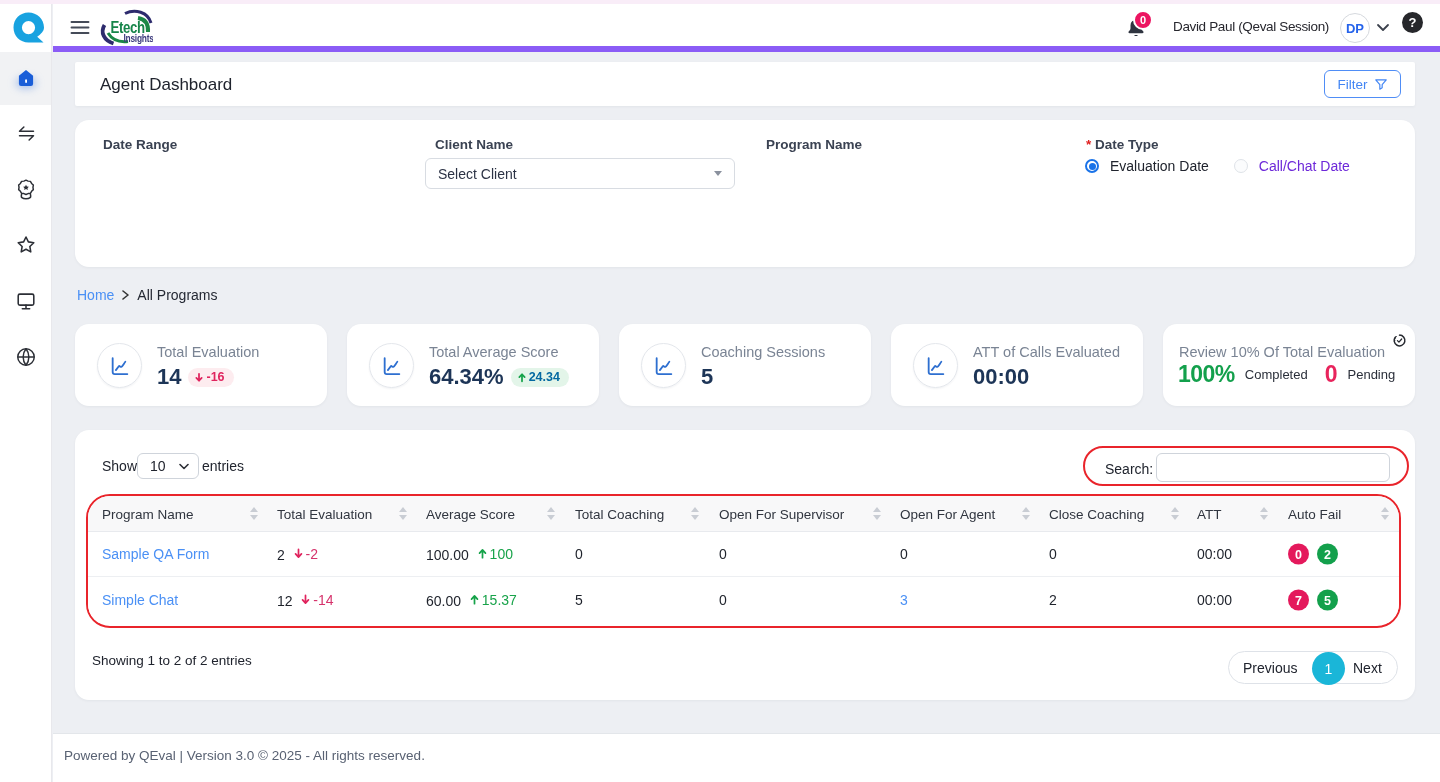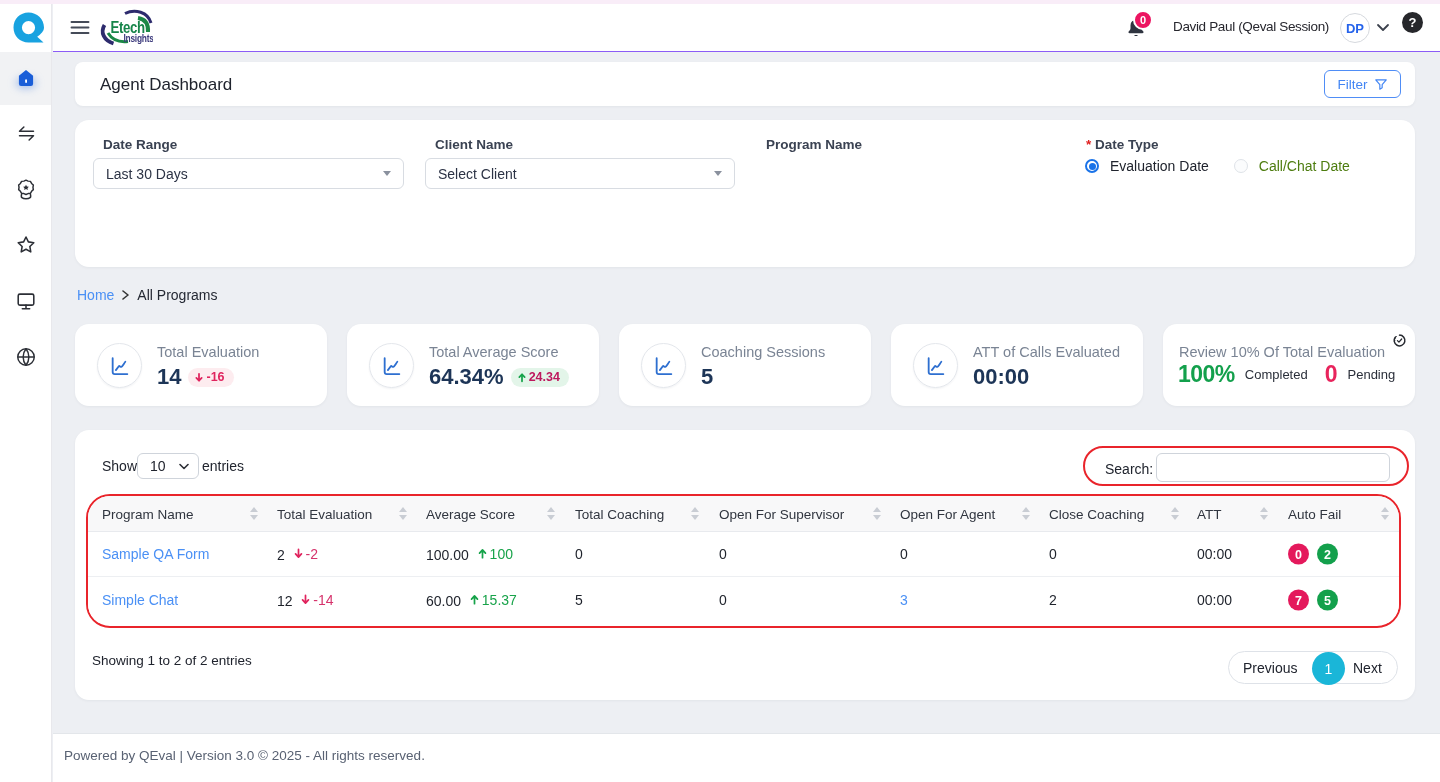--- a/index.html
+++ b/index.html
@@ -1,32 +1,32 @@
 <!DOCTYPE html>
 <html><head>
 <meta charset="utf-8">
 <style>
 * { margin:0; padding:0; box-sizing:border-box; }
 html,body { width:1440px; height:782px; font-family:"Liberation Sans", sans-serif; background:#edeff3; overflow:hidden; }
 .abs { position:absolute; }
 .pink { position:absolute; left:0; top:0; width:1440px; height:4px; background:#f9edf8; }
 .sidebar { position:absolute; left:0; top:4px; width:52px; height:778px; background:#fff; border-right:1px solid #e8e8ec; }
-.topbar { position:absolute; left:53px; top:4px; width:1387px; height:48px; background:#fff; border-bottom:1px solid #8b5cf6; }
+.topbar { position:absolute; left:53px; top:4px; width:1387px; height:48px; background:#fff; border-bottom:6px solid #8b5cf6; }
 .footer { position:absolute; left:53px; top:733px; width:1387px; height:49px; background:#fff; border-top:1px solid #e3e6ea; color:#596273; font-size:13.5px; }
 .card { position:absolute; background:#fff; border-radius:14px; box-shadow:0 1px 3px rgba(25,35,60,.05); }
 .navicon { position:absolute; left:0; width:52px; height:52px; display:flex; align-items:center; justify-content:center; }
 .active-nav { position:absolute; left:0; top:48px; width:51px; height:53px; background:#f1f2f4; }
 .lbl { font-size:13.5px; color:#3a4252; font-weight:700; }
 .inp { position:absolute; height:31px; background:#fff; border:1px solid #d8dce2; border-radius:6px; font-size:14px; color:#2c3345; display:flex; align-items:center; padding:0 12px; }
 .caret { position:absolute; right:12px; top:12px; width:0; height:0; border-left:4px solid transparent; border-right:4px solid transparent; border-top:5px solid #8a919e; }
 .statlabel { font-size:14.5px; color:#7a8494; }
 .statval { font-size:22px; font-weight:bold; color:#1d3557; }
 .badge { display:inline-flex; align-items:center; font-size:12.5px; font-weight:bold; border-radius:10px; padding:2.5px 9px 2.5px 6px; }
 .badge.red { background:#fdecef; color:#e0245e; }
-.badge.green { background:#e3f5e9; color:#be185d; }
+.badge.green { background:#e3f5e9; color:#0369a1; }
 .statcard { position:absolute; top:324px; width:252px; height:82px; background:#fff; border-radius:14px; box-shadow:0 1px 3px rgba(25,35,60,.05); }
 .iconcircle { position:absolute; left:22px; top:19px; width:45px; height:45px; border-radius:50%; border:1px solid #e4e7ec; box-shadow:0 1px 2px rgba(25,35,60,.06); display:flex; align-items:center; justify-content:center; }
 .hcell { position:absolute; top:11px; font-size:13.5px; color:#30353f; }
 .sorticon { position:absolute; top:11px; width:8px; height:14px; }
 .sorticon:before { content:""; position:absolute; left:0; top:0; border-left:4px solid transparent; border-right:4px solid transparent; border-bottom:5px solid #c9cdd4; }
 .sorticon:after { content:""; position:absolute; left:0; top:8px; border-left:4px solid transparent; border-right:4px solid transparent; border-top:5px solid #c9cdd4; }
 .row { position:absolute; left:0; width:1315px; background:#fff; }
 .row .c { position:absolute; top:50%; transform:translateY(-50%); font-size:14px; color:#1e222b; white-space:nowrap; }
 .link, .row .c.link { color:#4a90f5; }
 .chg { font-size:14px; display:inline-flex; align-items:center; }
@@ -109,43 +109,42 @@
       </svg>
   </div>
   <div class="navicon" style="top:327px">
     <svg width="22" height="22" viewBox="0 0 24 24" fill="none" stroke="#2c2f36" stroke-width="1.6">
         <circle cx="12" cy="12" r="9"></circle>
         <path d="M3 12h18M12 3a14.5 14.5 0 0 1 0 18M12 3a14.5 14.5 0 0 0 0 18"></path>
       </svg>
   </div>
 </div>
 
-<div class="card" style="left:75px;top:62px;width:1340px;height:44px;border-radius:8px">
+<div class="card" style="left:75px;top:62px;width:1340px;height:44px;border-radius:2px">
   <div class="abs" style="left:25px;top:13px;font-size:17px;color:#20242e">Agent Dashboard</div>
   <div class="abs" style="right:14px;top:8px;width:77px;height:28px;border:1px solid #4f8df6;border-radius:6px;display:flex;align-items:center;justify-content:center;gap:6px;color:#4285f4;font-size:13.5px">Filter
     <svg width="14" height="14" viewBox="0 0 24 24" fill="none" stroke="#4285f4" stroke-width="2" stroke-linejoin="round">
         <path d="M3 5h18l-7 8v5.5l-4 2.5v-8z"></path>
       </svg>
   </div>
 </div>
 
 <div class="card" style="left:75px;top:120px;width:1340px;height:147px;border-radius:14px">
   <div class="abs lbl" style="left:28px;top:17px">Date Range</div>
-  <div class="inp" style="left:18px;top:38px;width:311px">Last 30 Days<span class="caret"></span></div>
   <div class="abs lbl" style="left:360px;top:17px">Client Name</div>
   <div class="inp" style="left:350px;top:38px;width:310px">Select Client<span class="caret"></span></div>
   <div class="abs lbl" style="left:691px;top:17px">Program Name</div>
   <div class="abs lbl" style="left:1011px;top:17px"><span style="color:#e02020">* </span>Date Type</div>
   <div class="abs" style="left:1010px;top:38px;display:flex;align-items:center;gap:11px">
     <span style="width:14px;height:14px;border-radius:50%;border:2px solid #1a73e8;background:#fff;display:inline-flex;align-items:center;justify-content:center">
         <span style="width:7px;height:7px;border-radius:50%;background:#1a73e8"></span>
       </span>
     <span style="font-size:14px;color:#20242e">Evaluation Date</span>
     <span style="width:14px;height:14px;border-radius:50%;border:1px solid #dfe3e8;background:#fbfcfd;margin-left:14px"></span>
-    <span style="font-size:14px;color:#4d7c0f">Call/Chat Date</span>
+    <span style="font-size:14px;color:#6d28d9">Call/Chat Date</span>
   </div>
 </div>
 
 <div class="abs" style="left:77px;top:287px;font-size:14px;color:#242833;display:flex;align-items:center;gap:7px">
   <span style="color:#4a90f5">Home</span>
   <svg width="9" height="10" viewBox="0 0 9 10">
       <path d="M2 1l5 4-5 4" fill="none" stroke="#333" stroke-width="1.6" stroke-linecap="round" stroke-linejoin="round"></path>
     </svg>
   <span>All Programs</span>
 </div>

